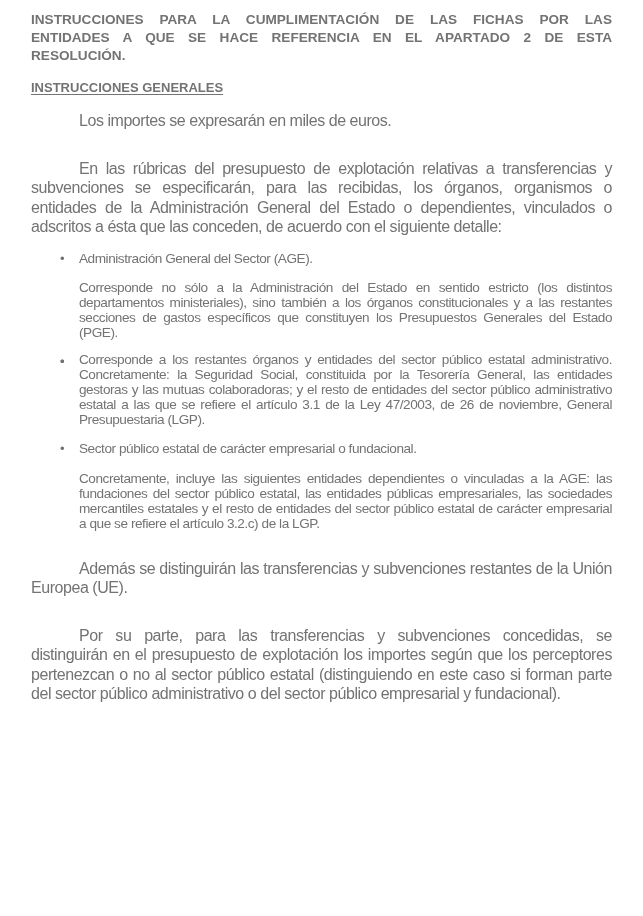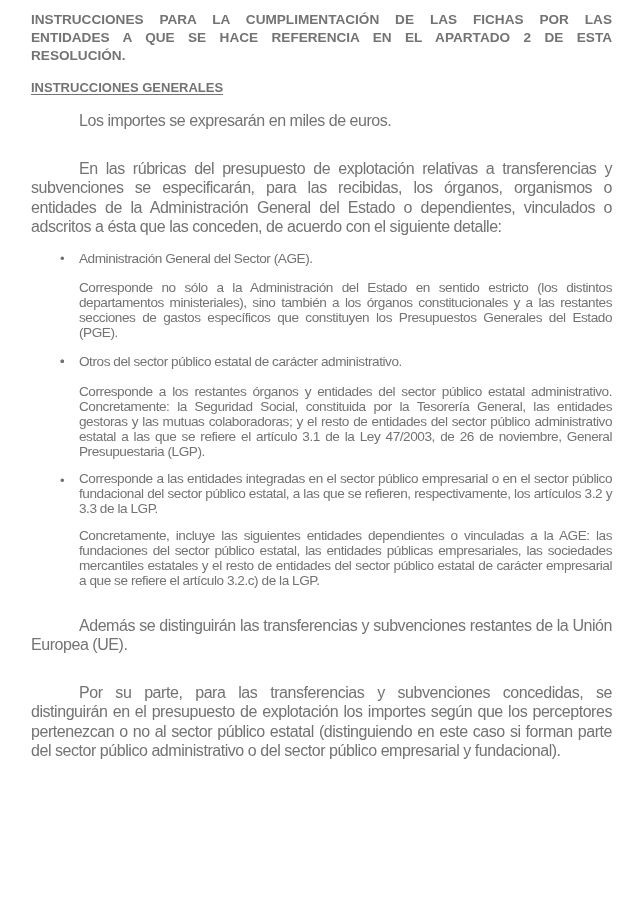--- a/index.html
+++ b/index.html
@@ -50,25 +50,24 @@
     <span>Administración General del Sector (AGE).</span>
   </div>
   <p class="sub">Corresponde no sólo a la Administración del Estado en sentido estricto (los distintos departamentos ministeriales), sino también a los órganos constitucionales y a las restantes secciones de gastos específicos que constituyen los Presupuestos Generales del Estado (PGE).</p>
 
   <div class="bullet-item">
     <span class="bullet-dot">•</span>
   </div>
 
   <div class="bullet-item">
     <span class="bullet-dot">•</span>
-    <span>Otros del sector público estatal de carácter administrativo.</span>
   </div>
   <p class="sub">Corresponde a los restantes órganos y entidades del sector público estatal administrativo. Concretamente: la Seguridad Social, constituida por la Tesorería General, las entidades gestoras y las mutuas colaboradoras; y el resto de entidades del sector público administrativo estatal a las que se refiere el artículo 3.1 de la Ley 47/2003, de 26 de noviembre, General Presupuestaria (LGP).</p>
 
   <div class="bullet-item">
     <span class="bullet-dot">•</span>
+    <span>Sector público estatal de carácter empresarial o fundacional.</span>
   </div>
-  <p class="sub">Corresponde a las entidades integradas en el sector público empresarial o en el sector público fundacional del sector público estatal, a las que se refieren, respectivamente, los artículos 3.2 y 3.3 de la LGP.</p>
   <p class="sub">Concretamente, incluye las siguientes entidades dependientes o vinculadas a la AGE: las fundaciones del sector público estatal, las entidades públicas empresariales, las sociedades mercantiles estatales y el resto de entidades del sector público estatal de carácter empresarial a que se refiere el artículo 3.2.c) de la LGP.</p>
 
   <p class="body indent">Además se distinguirán las transferencias y subvenciones restantes de la Unión Europea (UE).</p>
   <p class="body indent">Por su parte, para las transferencias y subvenciones concedidas, se distinguirán en el presupuesto de explotación los importes según que los perceptores pertenezcan o no al sector público estatal (distinguiendo en este caso si forman parte del sector público administrativo o del sector público empresarial y fundacional).</p>
 </div>
 
 </body></html>

